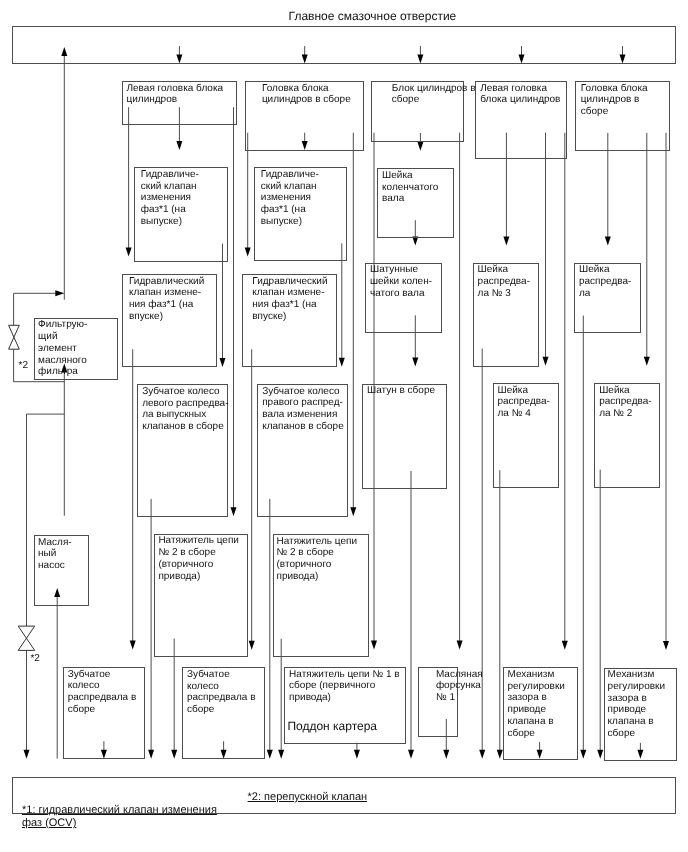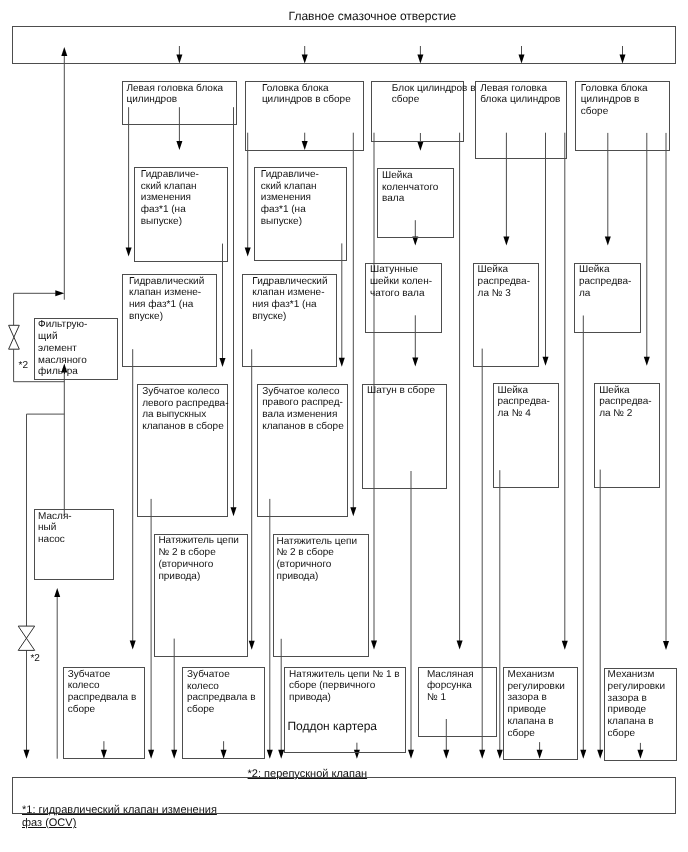--- a/index.html
+++ b/index.html
@@ -237,21 +237,21 @@
 <div class="lbl" style="left:288.6px;top:10.6px"><span>Главное смазочное отверстие</span></div>
 <div class="nd bar" style="left:12.0px;top:758.7px;width:663.5px;height:37.8px"></div>
 <div class="lbl" style="left:287.4px;top:721px"><span>Поддон картера</span></div>
 <div class="nd" style="left:33.6px;top:299.7px;width:84px;height:62.3px;padding-left:3.5px">
       <span class="ln">Фильтрую-</span>
       <span class="ln">щий</span>
       <span class="ln">элемент</span>
       <span class="ln">масляного</span>
       <span class="ln">фильтра</span>
     </div>
-<div class="nd" style="left:33.6px;top:491px;width:80px;height:70.5px;padding-left:3.5px">
+<div class="nd" style="left:33.6px;top:517px;width:55px;height:70.5px;padding-left:3.5px">
       <span class="ln">Масля-</span>
       <span class="ln">ный</span>
       <span class="ln">насос</span>
     </div>
 <div class="nd" style="left:122.0px;top:63.0px;width:115.0px;height:44.2px;padding-left:3.5px">
       <span class="ln">Левая головка блока</span>
       <span class="ln">цилиндров</span>
     </div>
 <div class="nd" style="left:133.8px;top:149.4px;width:94.0px;height:94.2px;padding-left:6.0px">
       <span class="ln">Гидравличе-</span>
@@ -312,21 +312,21 @@
       <span class="ln">№ 2 в сборе</span>
       <span class="ln">(вторичного</span>
       <span class="ln">привода)</span>
     </div>
 <div class="nd" style="left:182.0px;top:649.3px;width:82.5px;height:91.9px;padding-left:4.0px">
       <span class="ln">Зубчатое</span>
       <span class="ln">колесо</span>
       <span class="ln">распредвала в</span>
       <span class="ln">сборе</span>
     </div>
-<div class="nd" style="left:284.1px;top:649.0px;width:121.7px;height:86px;padding-left:4.0px">
+<div class="nd" style="left:284.1px;top:649.0px;width:121.7px;height:77px;padding-left:4.0px">
       <span class="ln">Натяжитель цепи № 1 в</span>
       <span class="ln">сборе (первичного</span>
       <span class="ln">привода)</span>
     </div>
 <div class="nd" style="left:370.8px;top:63.0px;width:93.7px;height:61px;padding-left:20px">
       <span class="ln">Блок цилиндров в</span>
       <span class="ln">сборе</span>
     </div>
 <div class="nd" style="left:377.1px;top:150.3px;width:76.6px;height:69.9px;padding-left:4.0px">
       <span class="ln">Шейка</span>
@@ -334,21 +334,21 @@
       <span class="ln">вала</span>
     </div>
 <div class="nd" style="left:365px;top:244.9px;width:76.6px;height:70.4px;padding-left:4.0px">
       <span class="ln">Шатунные</span>
       <span class="ln">шейки колен-</span>
       <span class="ln">чатого вала</span>
     </div>
 <div class="nd" style="left:362px;top:365.9px;width:85px;height:105.1px;padding-left:4.0px">
       <span class="ln">Шатун в сборе</span>
     </div>
-<div class="nd" style="left:417.9px;top:649.1px;width:79px;height:69.9px;padding-left:8px">
+<div class="nd" style="left:417.9px;top:649.1px;width:40px;height:69.9px;padding-left:17px">
       <span class="ln">Масляная</span>
       <span class="ln">форсунка</span>
       <span class="ln">№ 1</span>
     </div>
 <div class="nd" style="left:475.2px;top:63.0px;width:92.1px;height:78px;padding-left:4.0px">
       <span class="ln">Левая головка</span>
       <span class="ln">блока цилиндров</span>
     </div>
 <div class="nd" style="left:472.6px;top:244.9px;width:66.9px;height:103.7px;padding-left:4.0px">
       <span class="ln">Шейка</span>
@@ -387,14 +387,14 @@
       <span class="ln">Механизм</span>
       <span class="ln">регулировки</span>
       <span class="ln">зазора в</span>
       <span class="ln">приводе</span>
       <span class="ln">клапана в</span>
       <span class="ln">сборе</span>
     </div>
 <div class="note" style="left:18.6px;top:360.0px"><span>*2</span></div>
 <div class="note" style="left:30.4px;top:653.2px"><span>*2</span></div>
 <div class="fn" style="left:22.0px;top:803.9px"><span class="ln">*1: гидравлический клапан изменения</span><span class="ln">фаз (OCV)</span></div>
-<div class="fn" style="left:247.6px;top:768px"><span class="ln">*2: перепускной клапан</span></div>
+<div class="fn" style="left:247.6px;top:791px"><span class="ln">*2: перепускной клапан</span></div>
 </div>
 
 </body></html>

